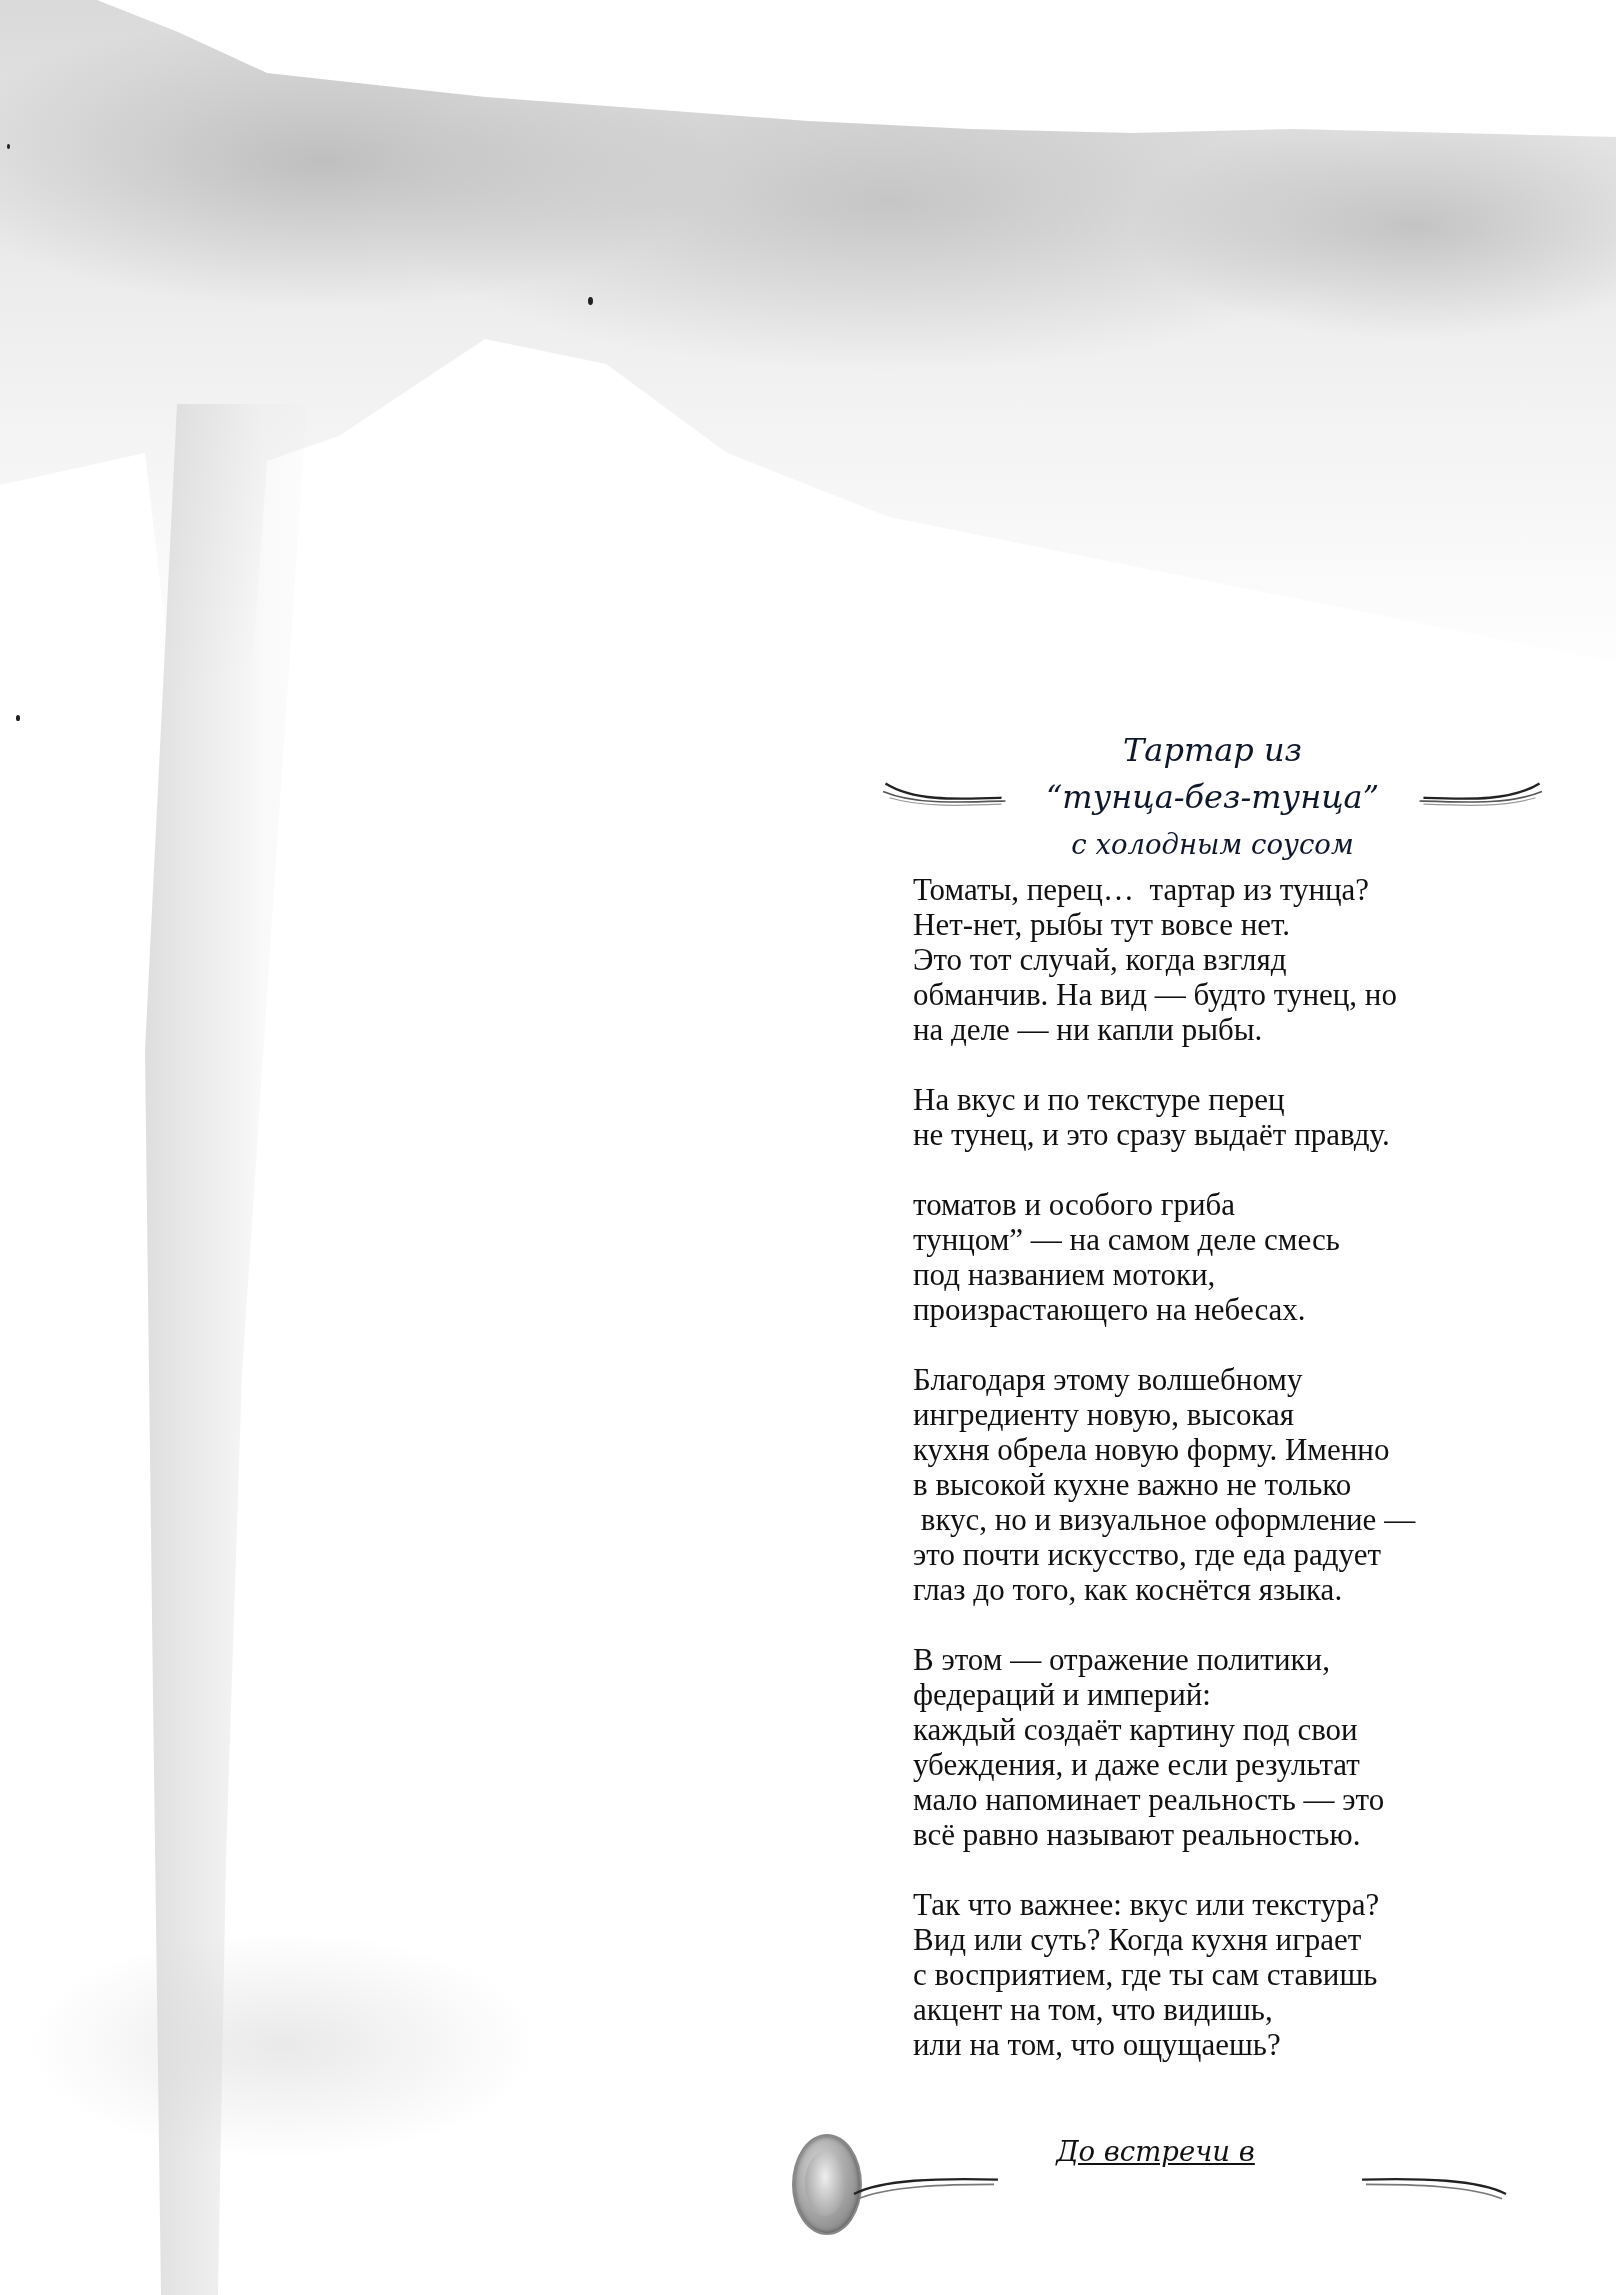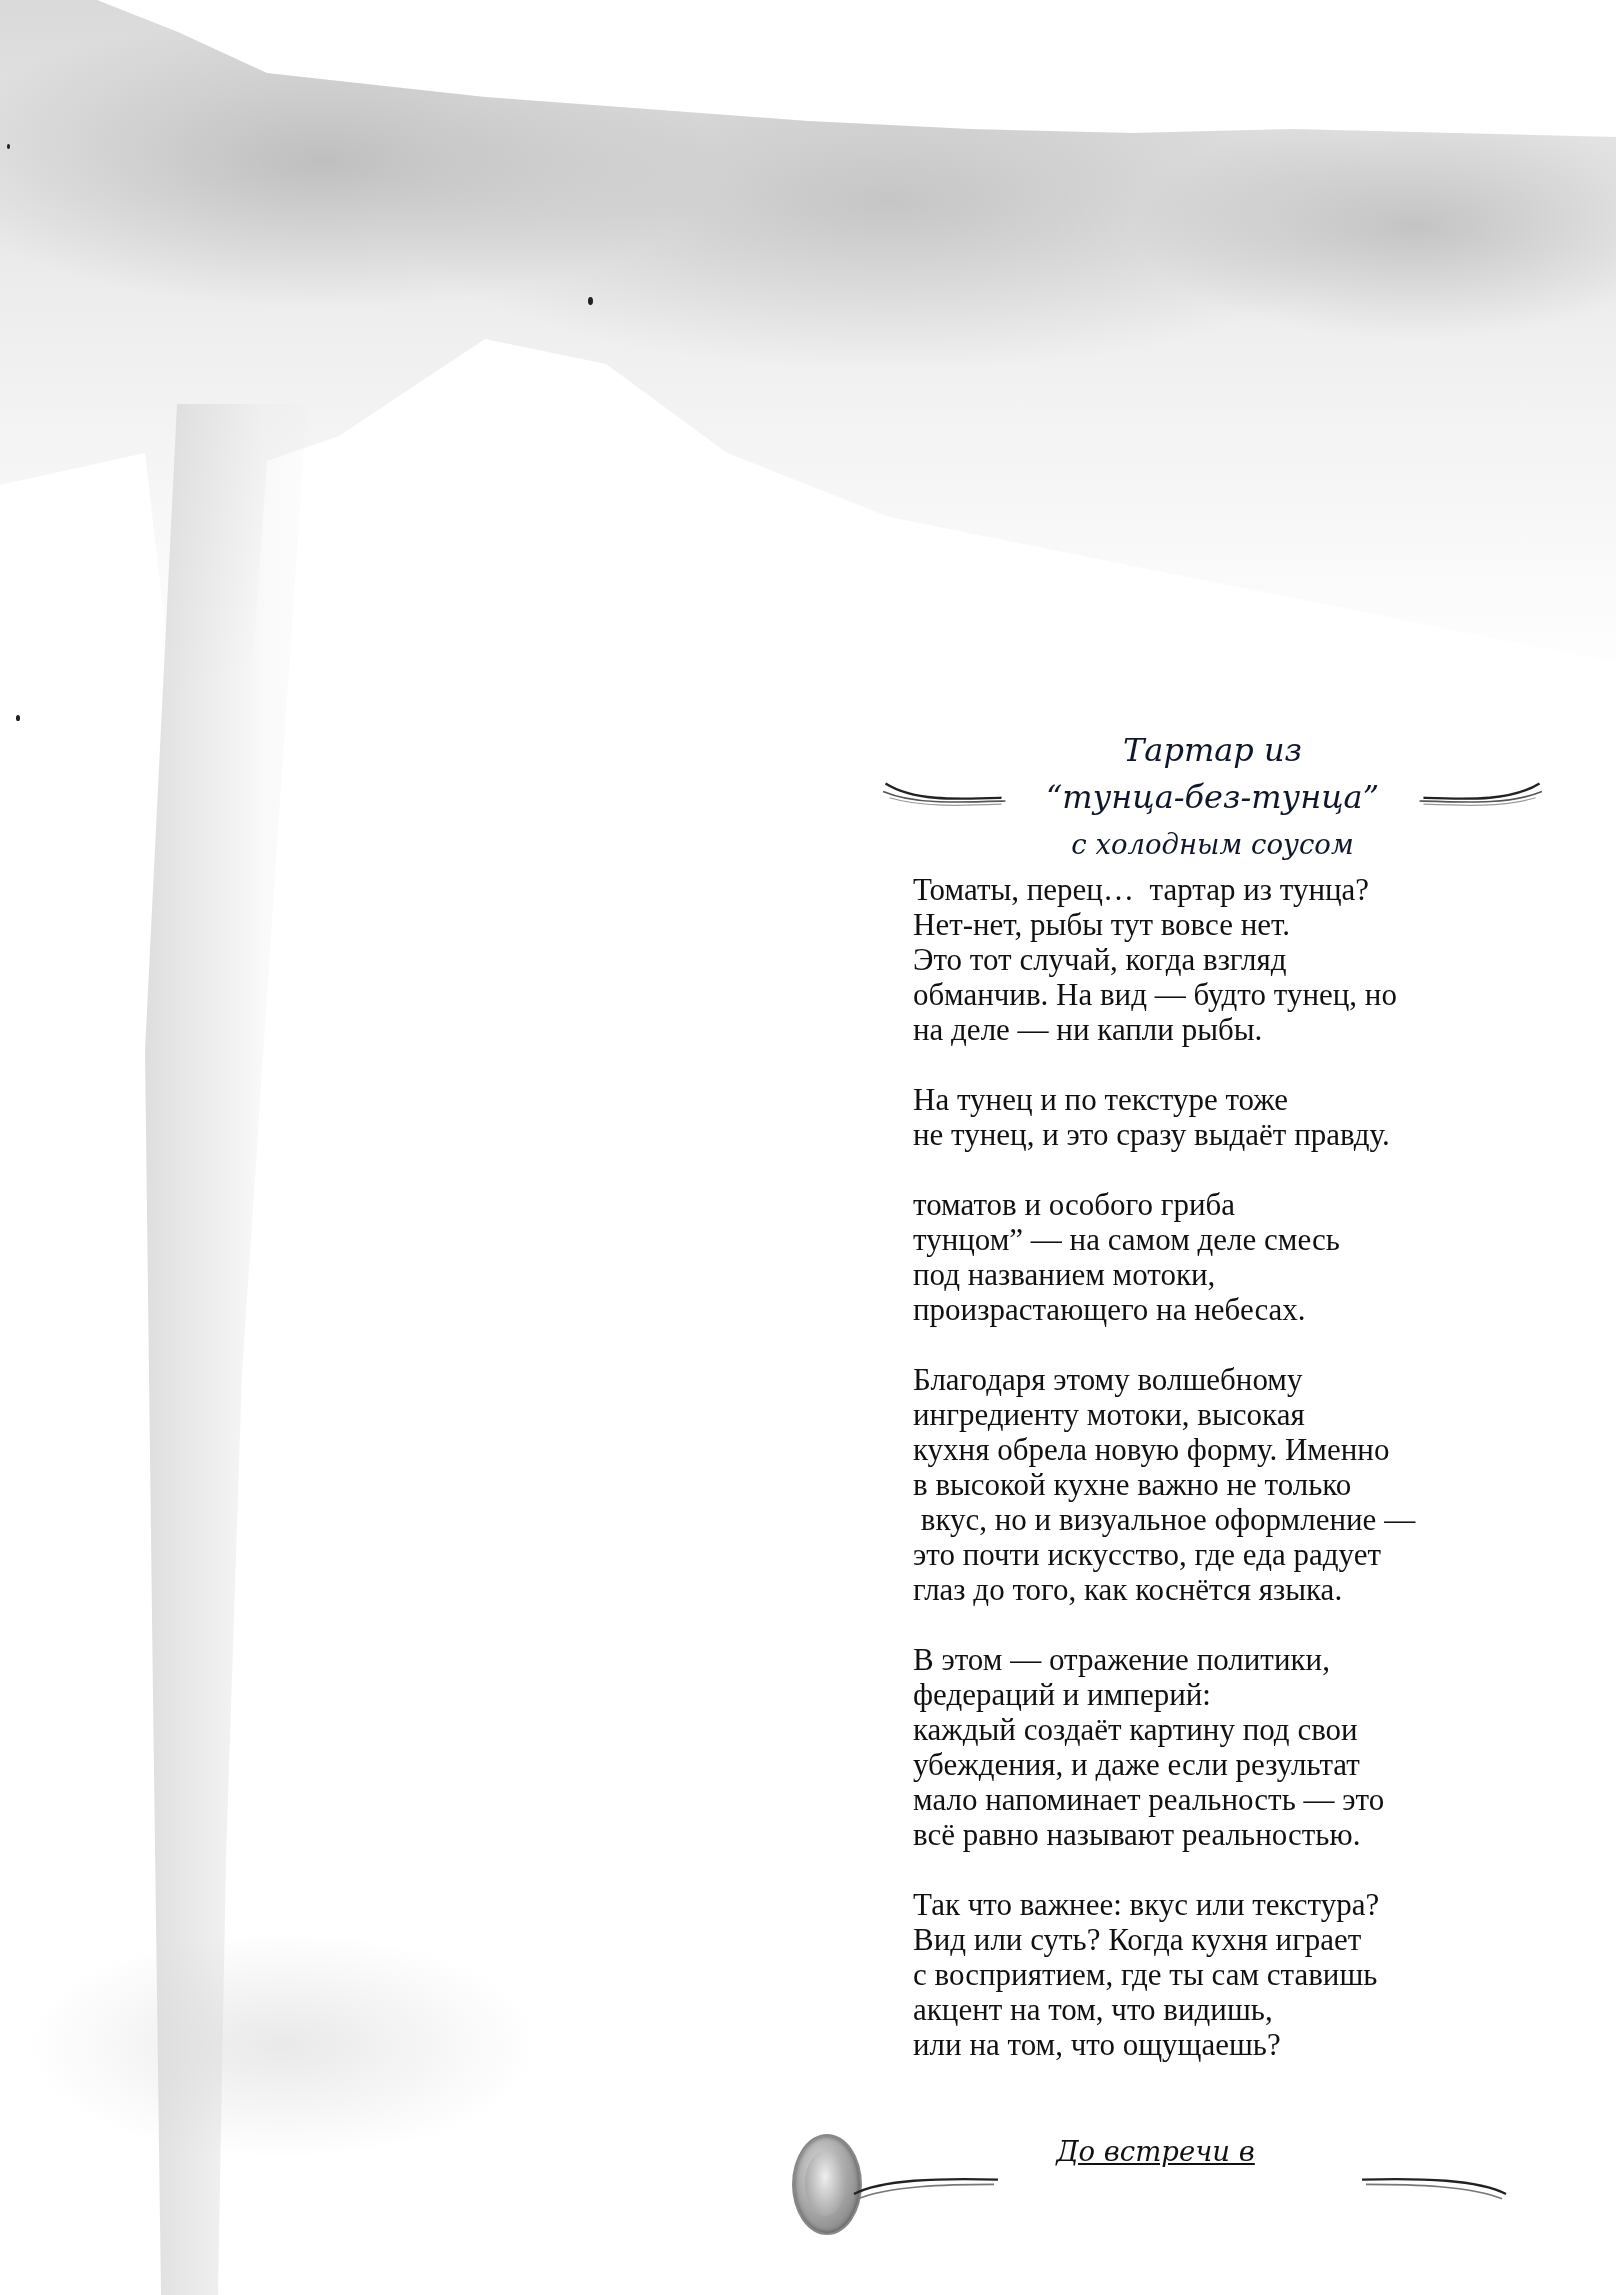--- a/index.html
+++ b/index.html
@@ -123,32 +123,32 @@
 
   <div class="body">
     <p class="para">
       <span class="line">Томаты, перец…  тартар из тунца?</span>
       <span class="line">Нет-нет, рыбы тут вовсе нет.</span>
       <span class="line">Это тот случай, когда взгляд</span>
       <span class="line">обманчив. На вид — будто тунец, но</span>
       <span class="line">на деле — ни капли рыбы.</span>
     </p>
     <p class="para">
-      <span class="line">На тунец и по текстуре тоже</span>
+      <span class="line">На вкус и по текстуре перец</span>
       <span class="line">не тунец, и это сразу выдаёт правду.</span>
     </p>
     <p class="para">
       <span class="line">томатов и особого гриба</span>
       <span class="line">тунцом” — на самом деле смесь</span>
       <span class="line">под названием мотоки,</span>
       <span class="line">произрастающего на небесах.</span>
     </p>
     <p class="para">
       <span class="line">Благодаря этому волшебному</span>
-      <span class="line">ингредиенту мотоки, высокая</span>
+      <span class="line">ингредиенту новую, высокая</span>
       <span class="line">кухня обрела новую форму. Именно</span>
       <span class="line">в высокой кухне важно не только</span>
       <span class="line"> вкус, но и визуальное оформление —</span>
       <span class="line">это почти искусство, где еда радует</span>
       <span class="line">глаз до того, как коснётся языка.</span>
     </p>
     <p class="para">
       <span class="line">В этом — отражение политики,</span>
       <span class="line">федераций и империй:</span>
       <span class="line">каждый создаёт картину под свои</span>

